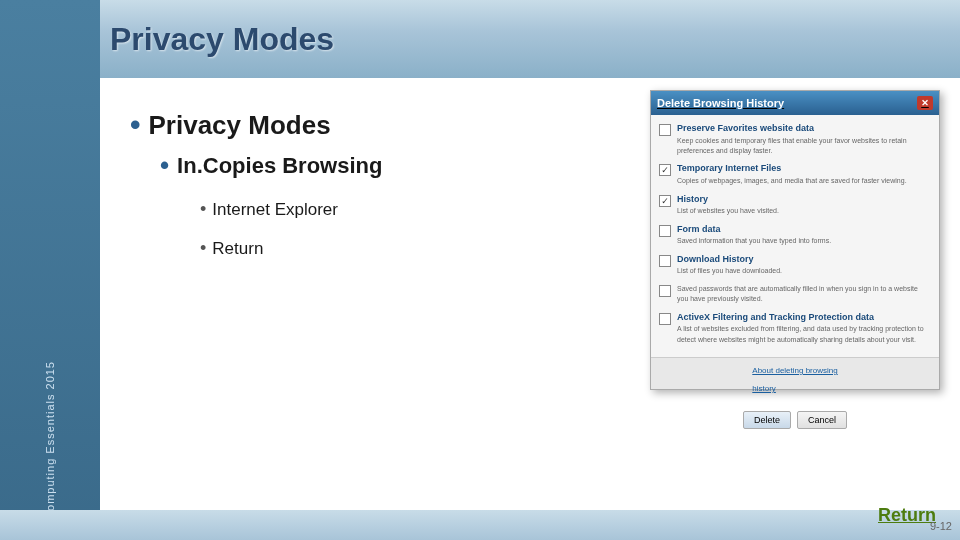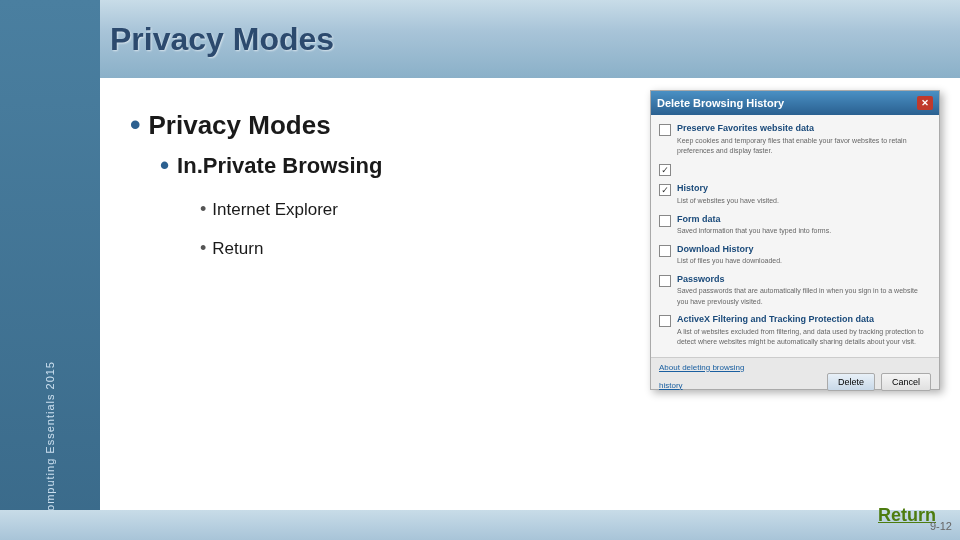--- a/index.html
+++ b/index.html
@@ -157,20 +157,21 @@
     }
 
     
     .dialog-titlebar {
       background: linear-gradient(to bottom, #4a90c4, #2a6090);
       height: 24px;
       display: flex;
       align-items: center;
       justify-content: space-between;
       padding: 0 6px;
+      text-decoration: underline;
     }
     .dialog-title-text {
       color: white;
       font-size: 11px;
       font-weight: bold;
     }
     .dialog-close-btn {
       width: 16px;
       height: 14px;
       background: #c0392b;
@@ -237,20 +238,21 @@
       position: absolute;
       bottom: 0;
       left: 0; right: 0;
       height: 32px;
       background: #e8e8e8;
       border-top: 1px solid #ccc;
       display: flex;
       align-items: center;
       justify-content: space-between;
       padding: 1px 8px;
+      flex-direction: column;
     }
     .dialog-link {
       font-size: 8px;
       color: #1a5fa0;
       text-decoration: underline;
     }
     .dialog-btn-group {
       display: flex;
       gap: 6px;
       margin-top: 16px;
@@ -310,21 +312,21 @@
   </div>
 </div>
 
 <div class="main">
 
   <div class="bullet-level1">
     <span>Privacy Modes</span>
   </div>
 
   <div class="bullet-level2">
-    <span>In.Private Browsing</span>
+    <span>In.Copies Browsing</span>
   </div>
 
   <div class="bullet-level3">
     <span>Internet Explorer</span>
   </div>
 
 
   <div class="bullet-level3">
     <span>Return</span>
   </div>
@@ -342,20 +344,24 @@
     <div class="dialog-row">
       <div class="dialog-checkbox"></div>
       <div class="dialog-row-text">
         <span class="dialog-row-title">Preserve Favorites website data</span>
         <span class="dialog-row-desc">Keep cookies and temporary files that enable your favor websites to retain preferences and display faster.</span>
       </div>
     </div>
 
     <div class="dialog-row">
       <div class="dialog-checkbox checked"></div>
+      <div class="dialog-row-text">
+        <span class="dialog-row-title">Temporary Internet Files</span>
+        <span class="dialog-row-desc">Copies of webpages, images, and media that are saved for faster viewing.</span>
+      </div>
     </div>
 
 
     <div class="dialog-row">
       <div class="dialog-checkbox checked"></div>
       <div class="dialog-row-text">
         <span class="dialog-row-title">History</span>
         <span class="dialog-row-desc">List of websites you have visited.</span>
       </div>
     </div>
@@ -372,21 +378,20 @@
       <div class="dialog-checkbox"></div>
       <div class="dialog-row-text">
         <span class="dialog-row-title">Download History</span>
         <span class="dialog-row-desc">List of files you have downloaded.</span>
       </div>
     </div>
 
     <div class="dialog-row">
       <div class="dialog-checkbox"></div>
       <div class="dialog-row-text">
-        <span class="dialog-row-title">Passwords</span>
         <span class="dialog-row-desc">Saved passwords that are automatically filled in when you sign in to a website you have previously visited.</span>
       </div>
     </div>
 
     <div class="dialog-row">
       <div class="dialog-checkbox"></div>
       <div class="dialog-row-text">
         <span class="dialog-row-title">ActiveX Filtering and Tracking Protection data</span>
         <span class="dialog-row-desc">A list of websites excluded from filtering, and data used by tracking protection to detect where websites might be automatically sharing details about your visit.</span>
       </div>

